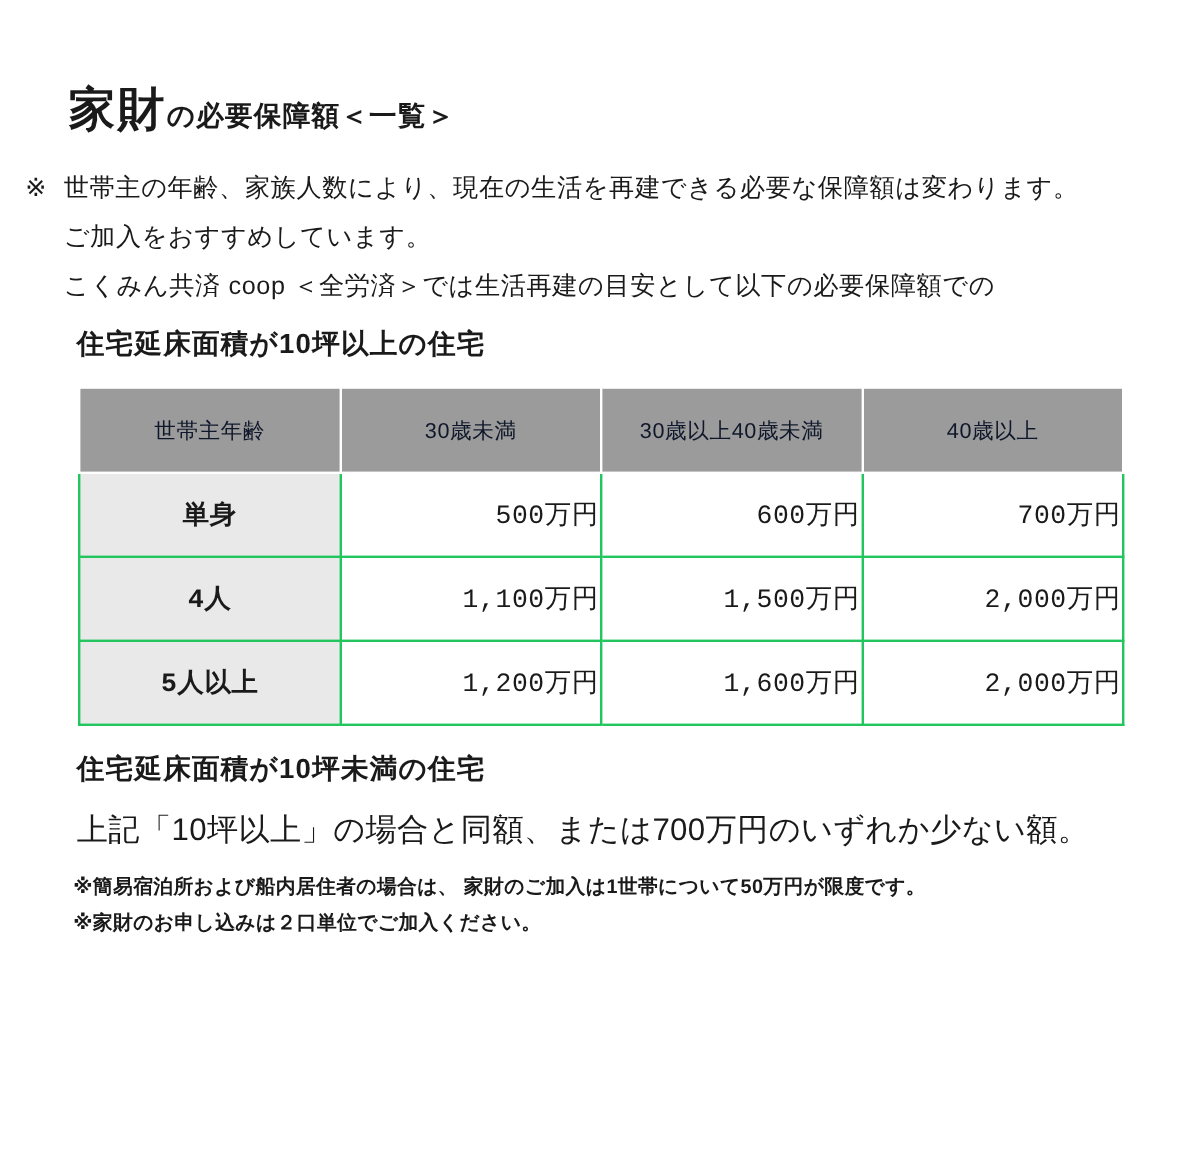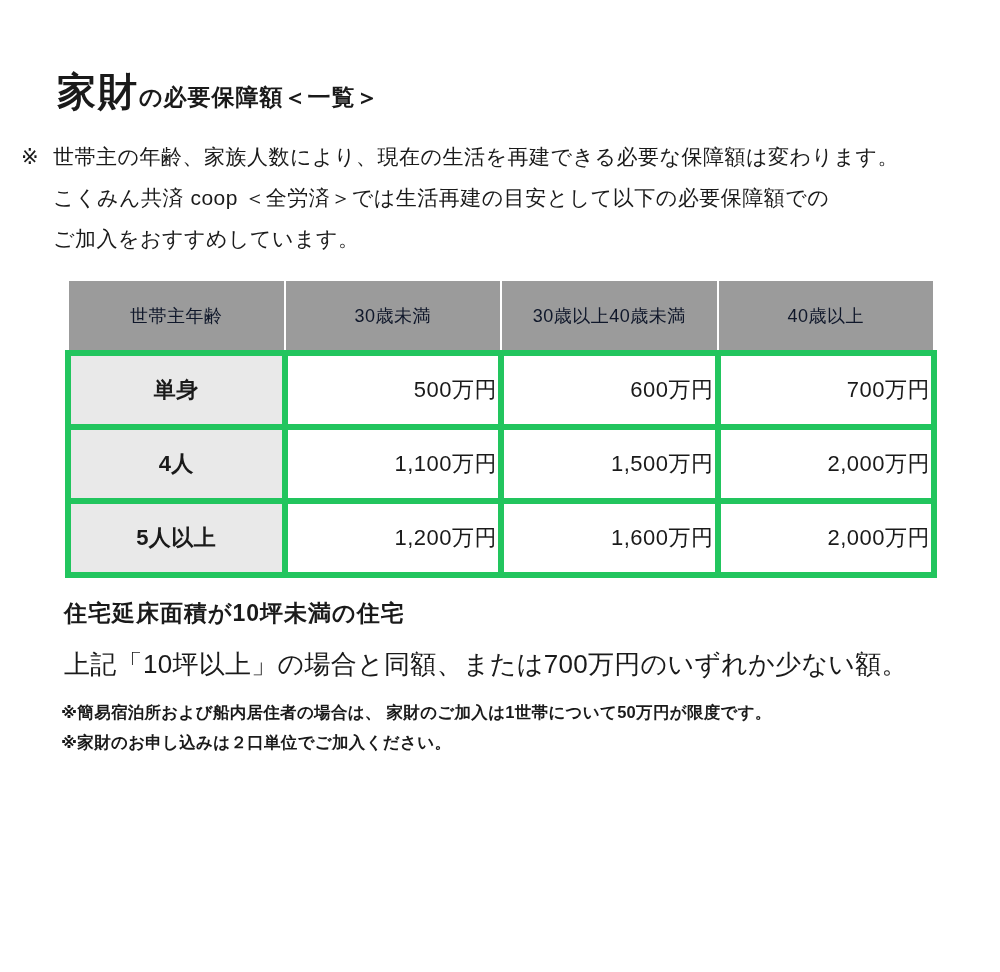--- a/index.html
+++ b/index.html
@@ -67,22 +67,23 @@
     height: 67px;
     border: 2px solid #ffffff;
     letter-spacing: 0.5px;
   }
   table.coverage tbody th,
   table.coverage tbody td {
     height: 66px;
     text-align: center;
     vertical-align: middle;
     font-size: 22px;
-    border: 6px solid #22c55e;
+    border: 2px solid #22c55e;
     letter-spacing: 0.5px;
+    font-family: Liberation Mono, monospace;
   }
   table.coverage tbody th {
     background: #e9e9e9;
     font-weight: bold;
   }
   table.coverage tbody td {
     background: #ffffff;
     font-weight: normal;
     text-align: right;
   }
@@ -108,25 +109,26 @@
 <body>
 
 <div class="page">
 
   <h1 class="page-title"><span class="title-em">家財</span><span class="title-rest">の必要保障額＜一覧＞</span></h1>
 
   <div class="intro">
     <span class="intro-marker">※</span>
     <div class="intro-lines">
       <div>世帯主の年齢、家族人数により、現在の生活を再建できる必要な保障額は変わります。</div>
+      <div>ご加入をおすすめしています。</div>
       <div>こくみん共済 coop ＜全労済＞では生活再建の目安として以下の必要保障額での</div>
-      <div>ご加入をおすすめしています。</div>
     </div>
   </div>
 
+  <h2 class="section-heading over10">住宅延床面積が10坪以上の住宅</h2>
 
   <table class="coverage">
     <colgroup>
         <col>
         <col>
         <col>
         <col>
       </colgroup>
     <thead>
       <tr>

